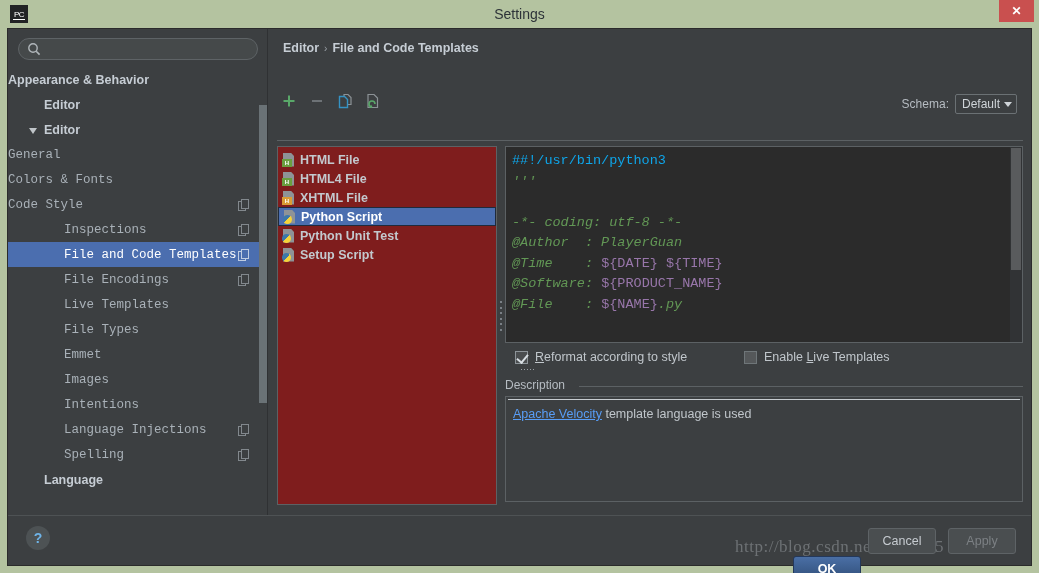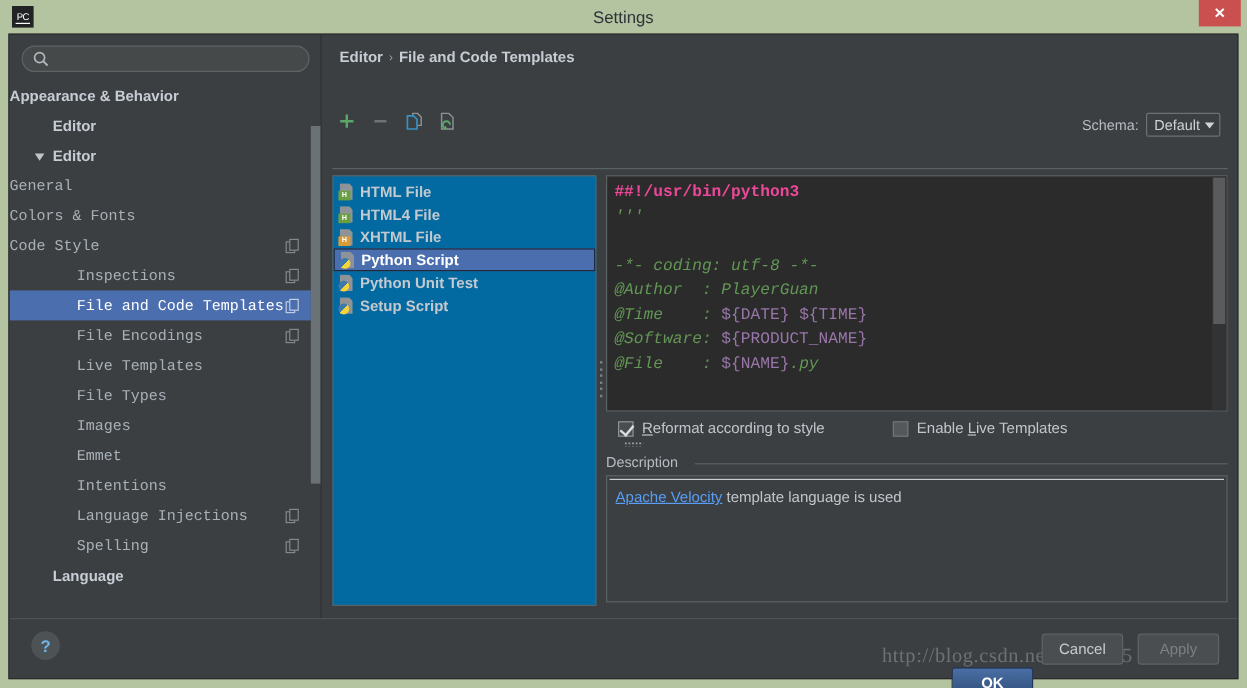--- a/index.html
+++ b/index.html
@@ -184,21 +184,21 @@
   .tabs-underline {
     position: absolute; left: 8px; top: 111px; right: 8px; height: 1px;
     background: #5c6164;
   }
   
   .content {
     position: absolute; left: 8px; top: 112px; right: 8px; bottom: 10px;
   }
   .tmpl-list {
     position: absolute; left: 0; top: 5px; width: 220px; bottom: 0;
-    background: #0369a1;
+    background: #7f1d1d;
     border: 1px solid #5c6164;
     padding-top: 3px;
   }
   .tmpl-item {
     height: 19px; display: flex; align-items: center; gap: 5px;
     padding: 0 4px; font-size: 12.5px; font-weight: bold; color: #c3c9ce;
     cursor: pointer;
   }
   .tmpl-item.selected {
     background: #4b6eaf; color: #ffffff;
@@ -246,21 +246,21 @@
     display: block; width: 2px; height: 2px; background: #7a8086; margin-left: 1px;
   }
   .code {
     position: absolute; left: 6px; top: 4px; right: 14px; top: 4px;
     font-family: "Liberation Mono", monospace;
     font-size: 13.5px;
     line-height: 20.5px;
     white-space: pre;
     color: #a9b7c6;
   }
-  .c-comment { color: #ec4899; font-weight: bold; }
+  .c-comment { color: #0ea5e9; }
   .c-green { color: #629755; font-style: italic; }
   .c-var-d { color: #9876aa; }
   .ed-sb-track {
     position: absolute; right: 0; top: 0; width: 12px; bottom: 0;
     background: #313335;
   }
   .ed-sb-thumb {
     position: absolute; right: 1px; top: 1px; width: 10px; height: 122px;
     background: #595b5d;
   }
@@ -429,25 +429,25 @@
           <div class="tree-item lvl2">
             <span class="tree-arrow "></span>
             <span class="tree-label">Live Templates</span>
           </div>
           <div class="tree-item lvl2">
             <span class="tree-arrow "></span>
             <span class="tree-label">File Types</span>
           </div>
           <div class="tree-item lvl2">
             <span class="tree-arrow "></span>
+            <span class="tree-label">Emmet</span>
+          </div>
+          <div class="tree-item lvl2">
+            <span class="tree-arrow "></span>
             <span class="tree-label">Images</span>
-          </div>
-          <div class="tree-item lvl2">
-            <span class="tree-arrow "></span>
-            <span class="tree-label">Emmet</span>
           </div>
           <div class="tree-item lvl2">
             <span class="tree-arrow "></span>
             <span class="tree-label">Intentions</span>
           </div>
           <div class="tree-item lvl2">
             <span class="tree-arrow "></span>
             <span class="tree-label">Language Injections</span>
             <span class="copy-mark"></span>
           </div>

